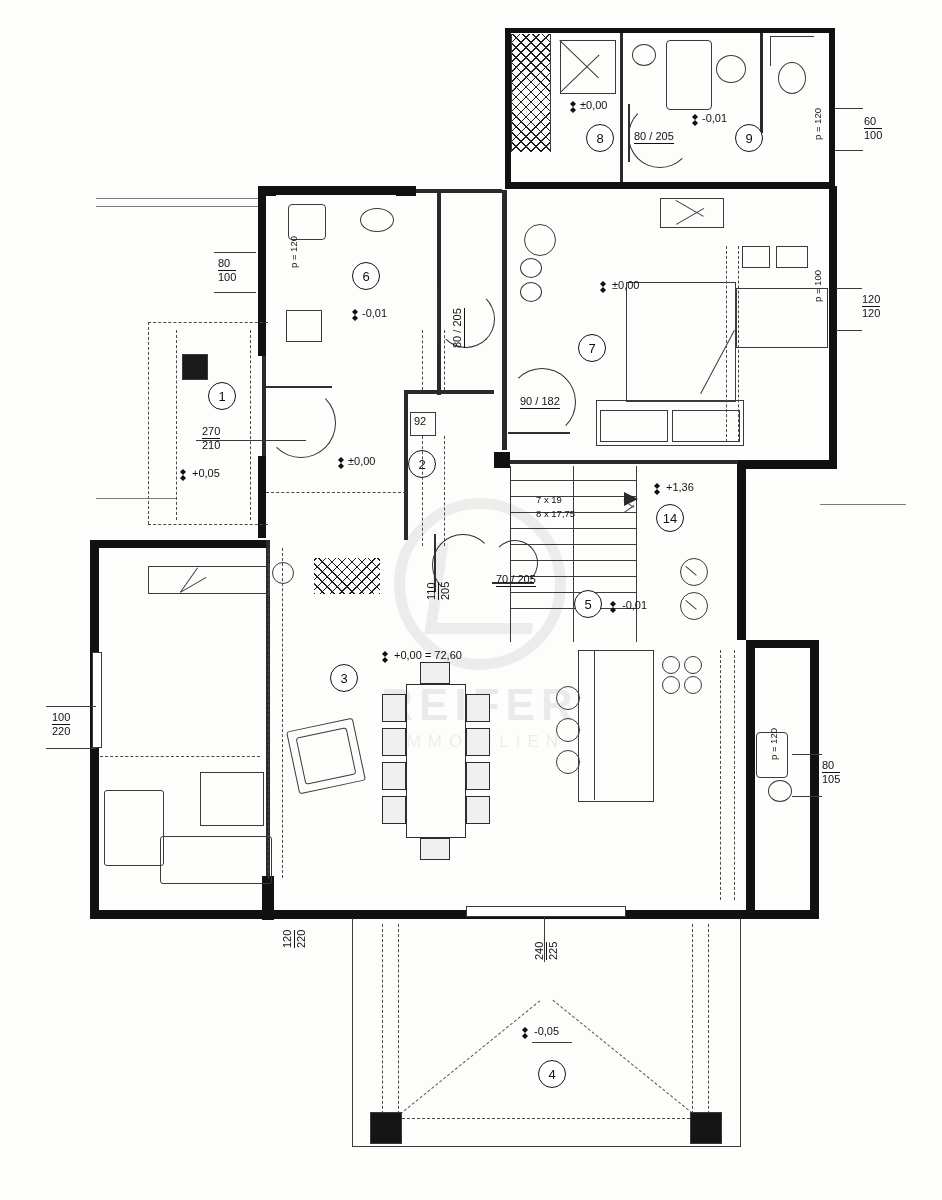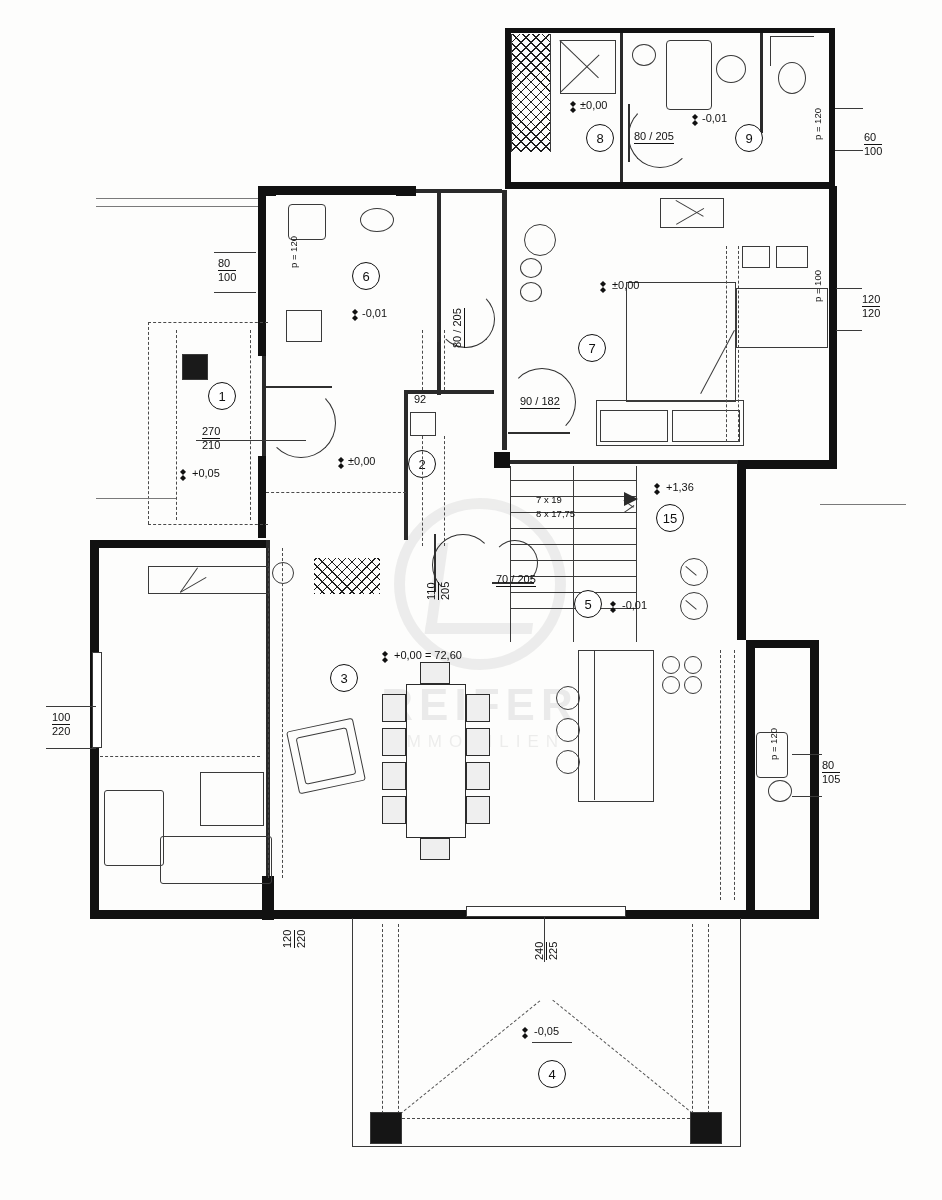--- a/index.html
+++ b/index.html
@@ -105,21 +105,21 @@
   <div class="level" style="left:702px;top:112px;">-0,01</div>
   <div class="roomnum" style="left:735px;top:124px;">9</div>
 
   <div class="door" style="left:628px;top:104px;width:62px;height:62px;border-color:transparent;border-bottom-color:#2f2f2f;border-left-color:#2f2f2f;"></div>
   <div class="doorleaf" style="left:628px;top:104px;width:2px;height:58px;"></div>
   <div class="dimtxt" style="left:634px;top:131px;">
     <span class="top">80 / 205</span>
   </div>
 
   <div class="txt small rot90" style="left:812px;top:140px;">p = 120</div>
-  <div class="dimtxt" style="left:864px;top:132px;">
+  <div class="dimtxt" style="left:864px;top:116px;">
     <span class="top">60</span>
     <span class="bot">100</span>
   </div>
   <div class="thin" style="left:835px;top:108px;width:28px;height:1px;"></div>
   <div class="thin" style="left:835px;top:150px;width:28px;height:1px;"></div>
 
   <div class="wall" style="left:258px;top:186px;width:18px;height:10px;"></div>
   <div class="wall" style="left:276px;top:186px;width:120px;height:9px;"></div>
   <div class="wall" style="left:396px;top:186px;width:20px;height:10px;"></div>
   <div class="wall-thin" style="left:416px;top:189px;width:86px;height:4px;"></div>
@@ -212,21 +212,21 @@
   </div>
   <div class="thin" style="left:196px;top:440px;width:110px;height:1px;"></div>
 
   <div class="door" style="left:266px;top:388px;width:68px;height:68px;border-color:transparent;border-bottom-color:#2f2f2f;border-right-color:#2f2f2f;"></div>
   <div class="doorleaf" style="left:266px;top:386px;width:66px;height:2px;"></div>
 
   <div class="roomnum" style="left:408px;top:450px;">2</div>
   <div class="lvlmark" style="left:334px;top:456px;"></div>
   <div class="level" style="left:348px;top:455px;">±0,00</div>
   <div class="fx" style="left:410px;top:412px;width:24px;height:22px;"></div>
-  <div class="txt" style="left:414px;top:393px;text-align:center;">92</div>
+  <div class="txt" style="left:414px;top:415px;text-align:center;">92</div>
   <div class="dashv" style="left:422px;top:330px;height:60px;"></div>
   <div class="dashv" style="left:444px;top:330px;height:60px;"></div>
   <div class="dashv" style="left:422px;top:436px;height:110px;"></div>
   <div class="dashv" style="left:444px;top:436px;height:110px;"></div>
   <div class="dash" style="left:266px;top:492px;width:140px;"></div>
 
   <div class="door" style="left:432px;top:534px;width:60px;height:60px;border-color:transparent;border-top-color:#2f2f2f;border-left-color:#2f2f2f;"></div>
   <div class="doorleaf" style="left:434px;top:534px;width:2px;height:58px;"></div>
   <div class="dimtxt vert" style="left:426px;top:600px;">
     <span class="top">110</span>
@@ -245,21 +245,21 @@
   <div class="tread" style="left:510px;top:592px;width:126px;"></div>
   <div class="tread" style="left:510px;top:608px;width:126px;"></div>
   <div class="treadv" style="left:573px;top:466px;height:176px;"></div>
   <div class="txt small" style="left:536px;top:494px;">7 x 19</div>
   <div class="txt small" style="left:536px;top:508px;">8 x 17,75</div>
   <div class="thin" style="left:624px;top:500px;width:12px;height:1px;transform:rotate(35deg);transform-origin:left top;"></div>
   <div class="thin" style="left:624px;top:512px;width:12px;height:1px;transform:rotate(-35deg);transform-origin:left top;"></div>
 
   <div class="lvlmark" style="left:650px;top:482px;"></div>
   <div class="level" style="left:666px;top:481px;">+1,36</div>
-  <div class="roomnum" style="left:656px;top:504px;">15</div>
+  <div class="roomnum" style="left:656px;top:504px;">14</div>
   <div class="thin" style="left:624px;top:492px;width:14px;height:14px;clip-path:polygon(0 0,100% 50%,0 100%);background:#2b2b2b;"></div>
 
   <div class="lvlmark" style="left:606px;top:600px;"></div>
   <div class="level" style="left:622px;top:599px;">-0,01</div>
   <div class="roomnum" style="left:574px;top:590px;">5</div>
   <div class="fxr" style="left:680px;top:558px;width:26px;height:26px;"></div>
   <div class="fxr" style="left:680px;top:592px;width:26px;height:26px;"></div>
   <div class="thin" style="left:686px;top:566px;width:14px;height:1px;transform:rotate(40deg);transform-origin:left top;"></div>
   <div class="thin" style="left:686px;top:600px;width:14px;height:1px;transform:rotate(40deg);transform-origin:left top;"></div>
 

